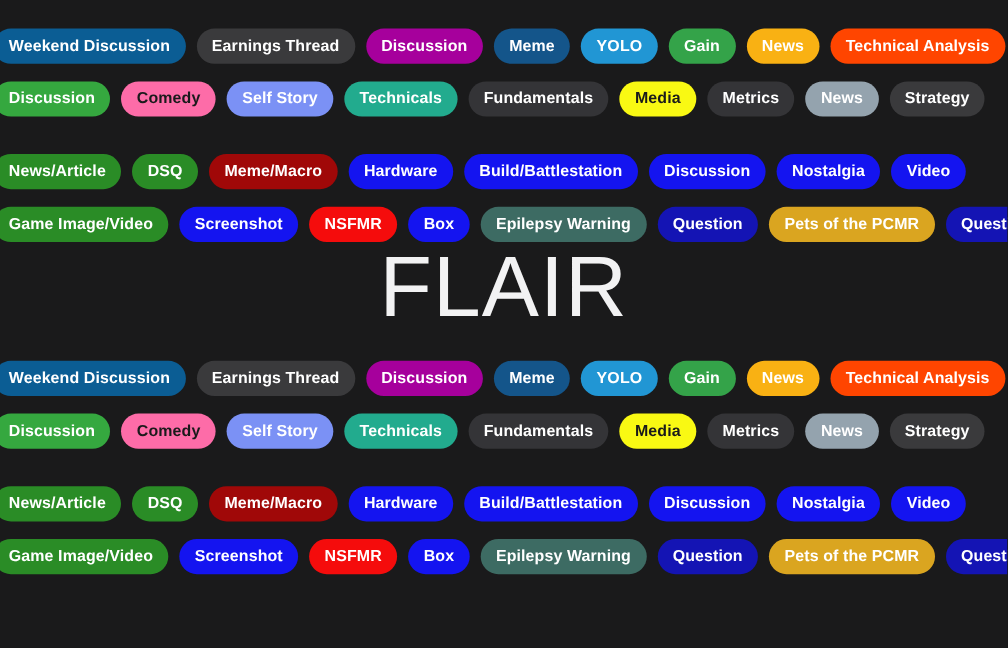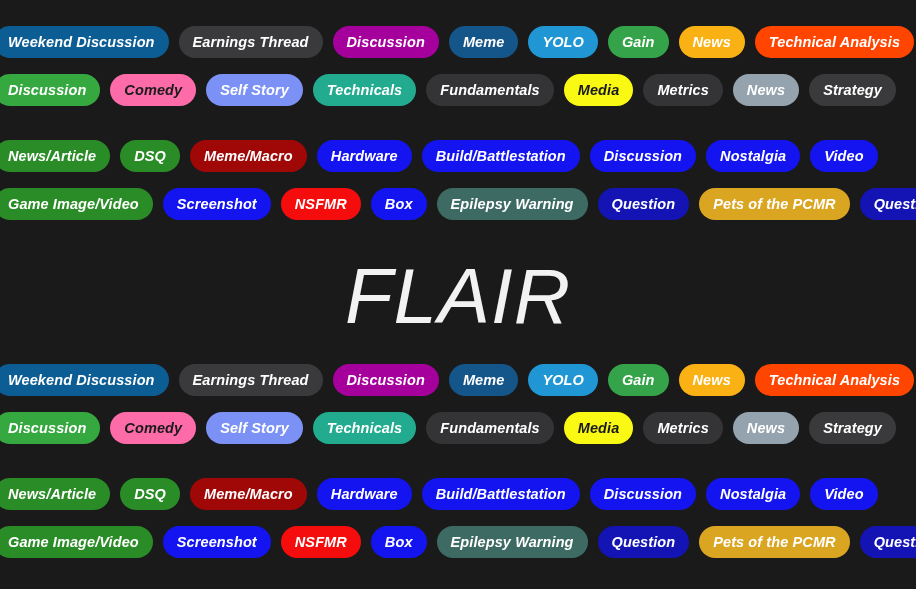--- a/index.html
+++ b/index.html
@@ -48,38 +48,37 @@
     background: #3a3a3c;
     user-select: none;
     cursor: pointer;
   }
   .row > .chip:first-child { margin-left: -6px; }
   .title-wrap {
     display: flex;
     align-items: center;
     justify-content: center;
     width: 100%;
-    margin-top: 36px;
   }
   .flair-title {
     font-size: 78px;
     font-weight: 300;
     color: #f2f2f3;
     letter-spacing: 1px;
     line-height: 1;
     margin: 0;
     padding: 0;
   }
   .spacer-top { height: 25px; }
   .spacer-mid-b { height: 28px; }
 </style>
 </head>
 <body style="background: rgb(26, 26, 27);">
 
-<div id="page" style="background: rgb(26, 26, 27); font-style: italic;">
+<div id="page" style="background: rgb(26, 26, 27);">
 
   <div class="spacer-top"></div>
 
   <div class="flair-section" id="section-top">
       <div class="group">
         <div class="row">
           <span class="chip" style="background: rgb(11, 93, 148); color: rgb(255, 255, 255);">Weekend Discussion</span>
           <span class="chip" style="background: rgb(58, 58, 60); color: rgb(255, 255, 255);">Earnings Thread</span>
           <span class="chip" style="background: rgb(166, 0, 156); color: rgb(255, 255, 255);">Discussion</span>
           <span class="chip" style="background: rgb(20, 85, 138); color: rgb(255, 255, 255);">Meme</span>

